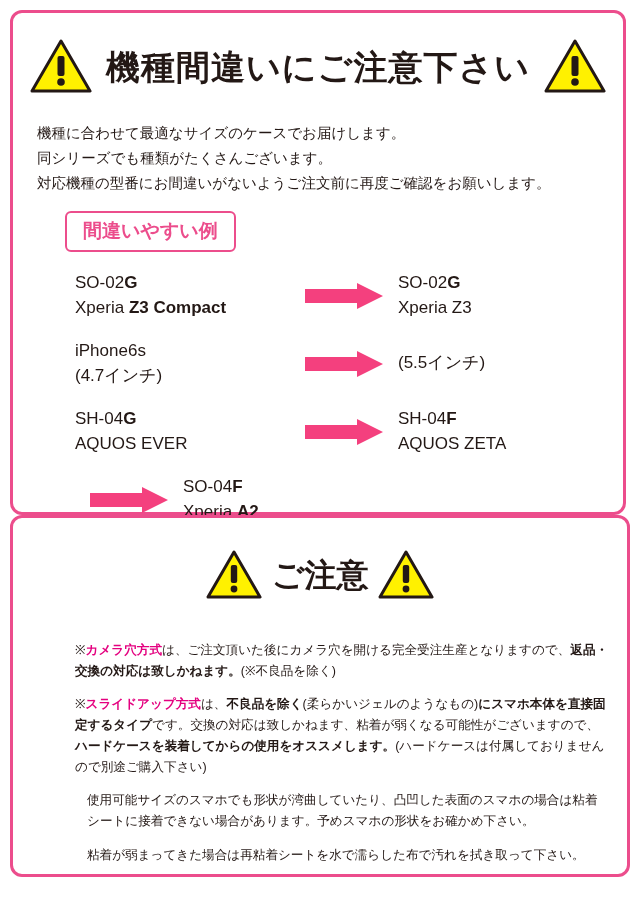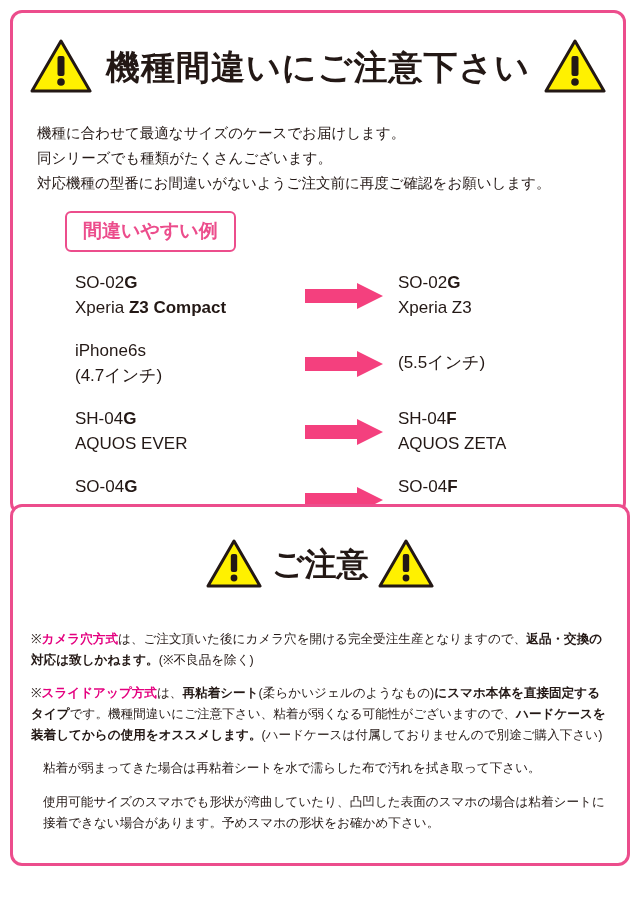--- a/index.html
+++ b/index.html
@@ -32,21 +32,21 @@
     position: absolute;
     left: 10px;
     top: 10px;
     width: 616px;
     height: 505px;
     padding: 0;
   }
   .panel-bottom {
     position: absolute;
     left: 10px;
-    top: 504px;
+    top: 515px;
     width: 620px;
     height: 362px;
   }
 
   
   .head-row {
     display: flex;
     align-items: center;
     justify-content: center;
     gap: 14px;
@@ -134,20 +134,21 @@
   .caution-title {
     font-size: 32px;
     font-weight: bold;
     color: #231815;
     line-height: 1;
   }
   .tri-sm { width: 56px; height: 50px; flex: none; }
 
   .notes {
     padding: 4px 18px 0 18px;
+    margin-left: 44px;
   }
   .note {
     font-size: 12.6px;
     line-height: 1.66;
     color: #231815;
     margin-bottom: 11px;
   }
   .note .pink { color: #e4007f; font-weight: bold; }
   .note .b { font-weight: bold; }
   .note-sub {
@@ -242,24 +243,20 @@
               </svg>
           </span>
         </div>
         <div class="cmp-cell">
           <div><span>SH-04</span><span class="bold">F</span></div>
           <div><span>AQUOS ZETA</span><span class="bold"></span></div>
         </div>
       </div>
 
       <div class="cmp-row">
-        <div class="cmp-cell">
-          <div><span>SO-04</span><span class="bold">G</span></div>
-          <div><span>Xperia </span><span class="bold">A4</span></div>
-        </div>
         <div class="arrow-cell">
           <span class="arrow">
             <svg width="78" height="26" viewBox="0 0 78 26">
                 <polygon points="0,6 52,6 52,0 78,13 52,26 52,20 0,20" fill="#f4407e"></polygon>
               </svg>
           </span>
         </div>
         <div class="cmp-cell">
           <div><span>SO-04</span><span class="bold">F</span></div>
           <div><span>Xperia </span><span class="bold">A2</span></div>
@@ -286,20 +283,20 @@
           <rect x="24.8" y="15" width="6.4" height="18" rx="2" fill="#231815"></rect>
           <circle cx="28" cy="39" r="3.4" fill="#231815"></circle>
         </svg>
       </span>
     </div>
 
     <div class="notes">
 
       <p class="note"><span>※</span><span class="pink">カメラ穴方式</span><span>は、ご注文頂いた後にカメラ穴を開ける完全受注生産となりますので、</span><span class="b">返品・交換の対応は致しかねます。</span><span>(※不良品を除く)</span></p>
 
-      <p class="note"><span>※</span><span class="pink">スライドアップ方式</span><span>は、</span><span class="b">再粘着シート</span><span>(柔らかいジェルのようなもの)</span><span class="b">にスマホ本体を直接固定するタイプ</span><span>です。機種間違いにご注意下さい、粘着が弱くなる可能性がございますので、</span><span class="b">ハードケースを装着してからの使用をオススメします。</span><span>(ハードケースは付属しておりませんので別途ご購入下さい)</span></p>
+      <p class="note"><span>※</span><span class="pink">スライドアップ方式</span><span>は、</span><span class="b">不良品を除く</span><span>(柔らかいジェルのようなもの)</span><span class="b">にスマホ本体を直接固定するタイプ</span><span>です。交換の対応は致しかねます、粘着が弱くなる可能性がございますので、</span><span class="b">ハードケースを装着してからの使用をオススメします。</span><span>(ハードケースは付属しておりませんので別途ご購入下さい)</span></p>
+      <p class="note-sub">使用可能サイズのスマホでも形状が湾曲していたり、凸凹した表面のスマホの場合は粘着シートに接着できない場合があります。予めスマホの形状をお確かめ下さい。</p>
       <p class="note-sub" style="margin-bottom:12px;">粘着が弱まってきた場合は再粘着シートを水で濡らした布で汚れを拭き取って下さい。</p>
-      <p class="note-sub">使用可能サイズのスマホでも形状が湾曲していたり、凸凹した表面のスマホの場合は粘着シートに接着できない場合があります。予めスマホの形状をお確かめ下さい。</p>
 
     </div>
   </section>
 
 </div>
 
 </body></html>

